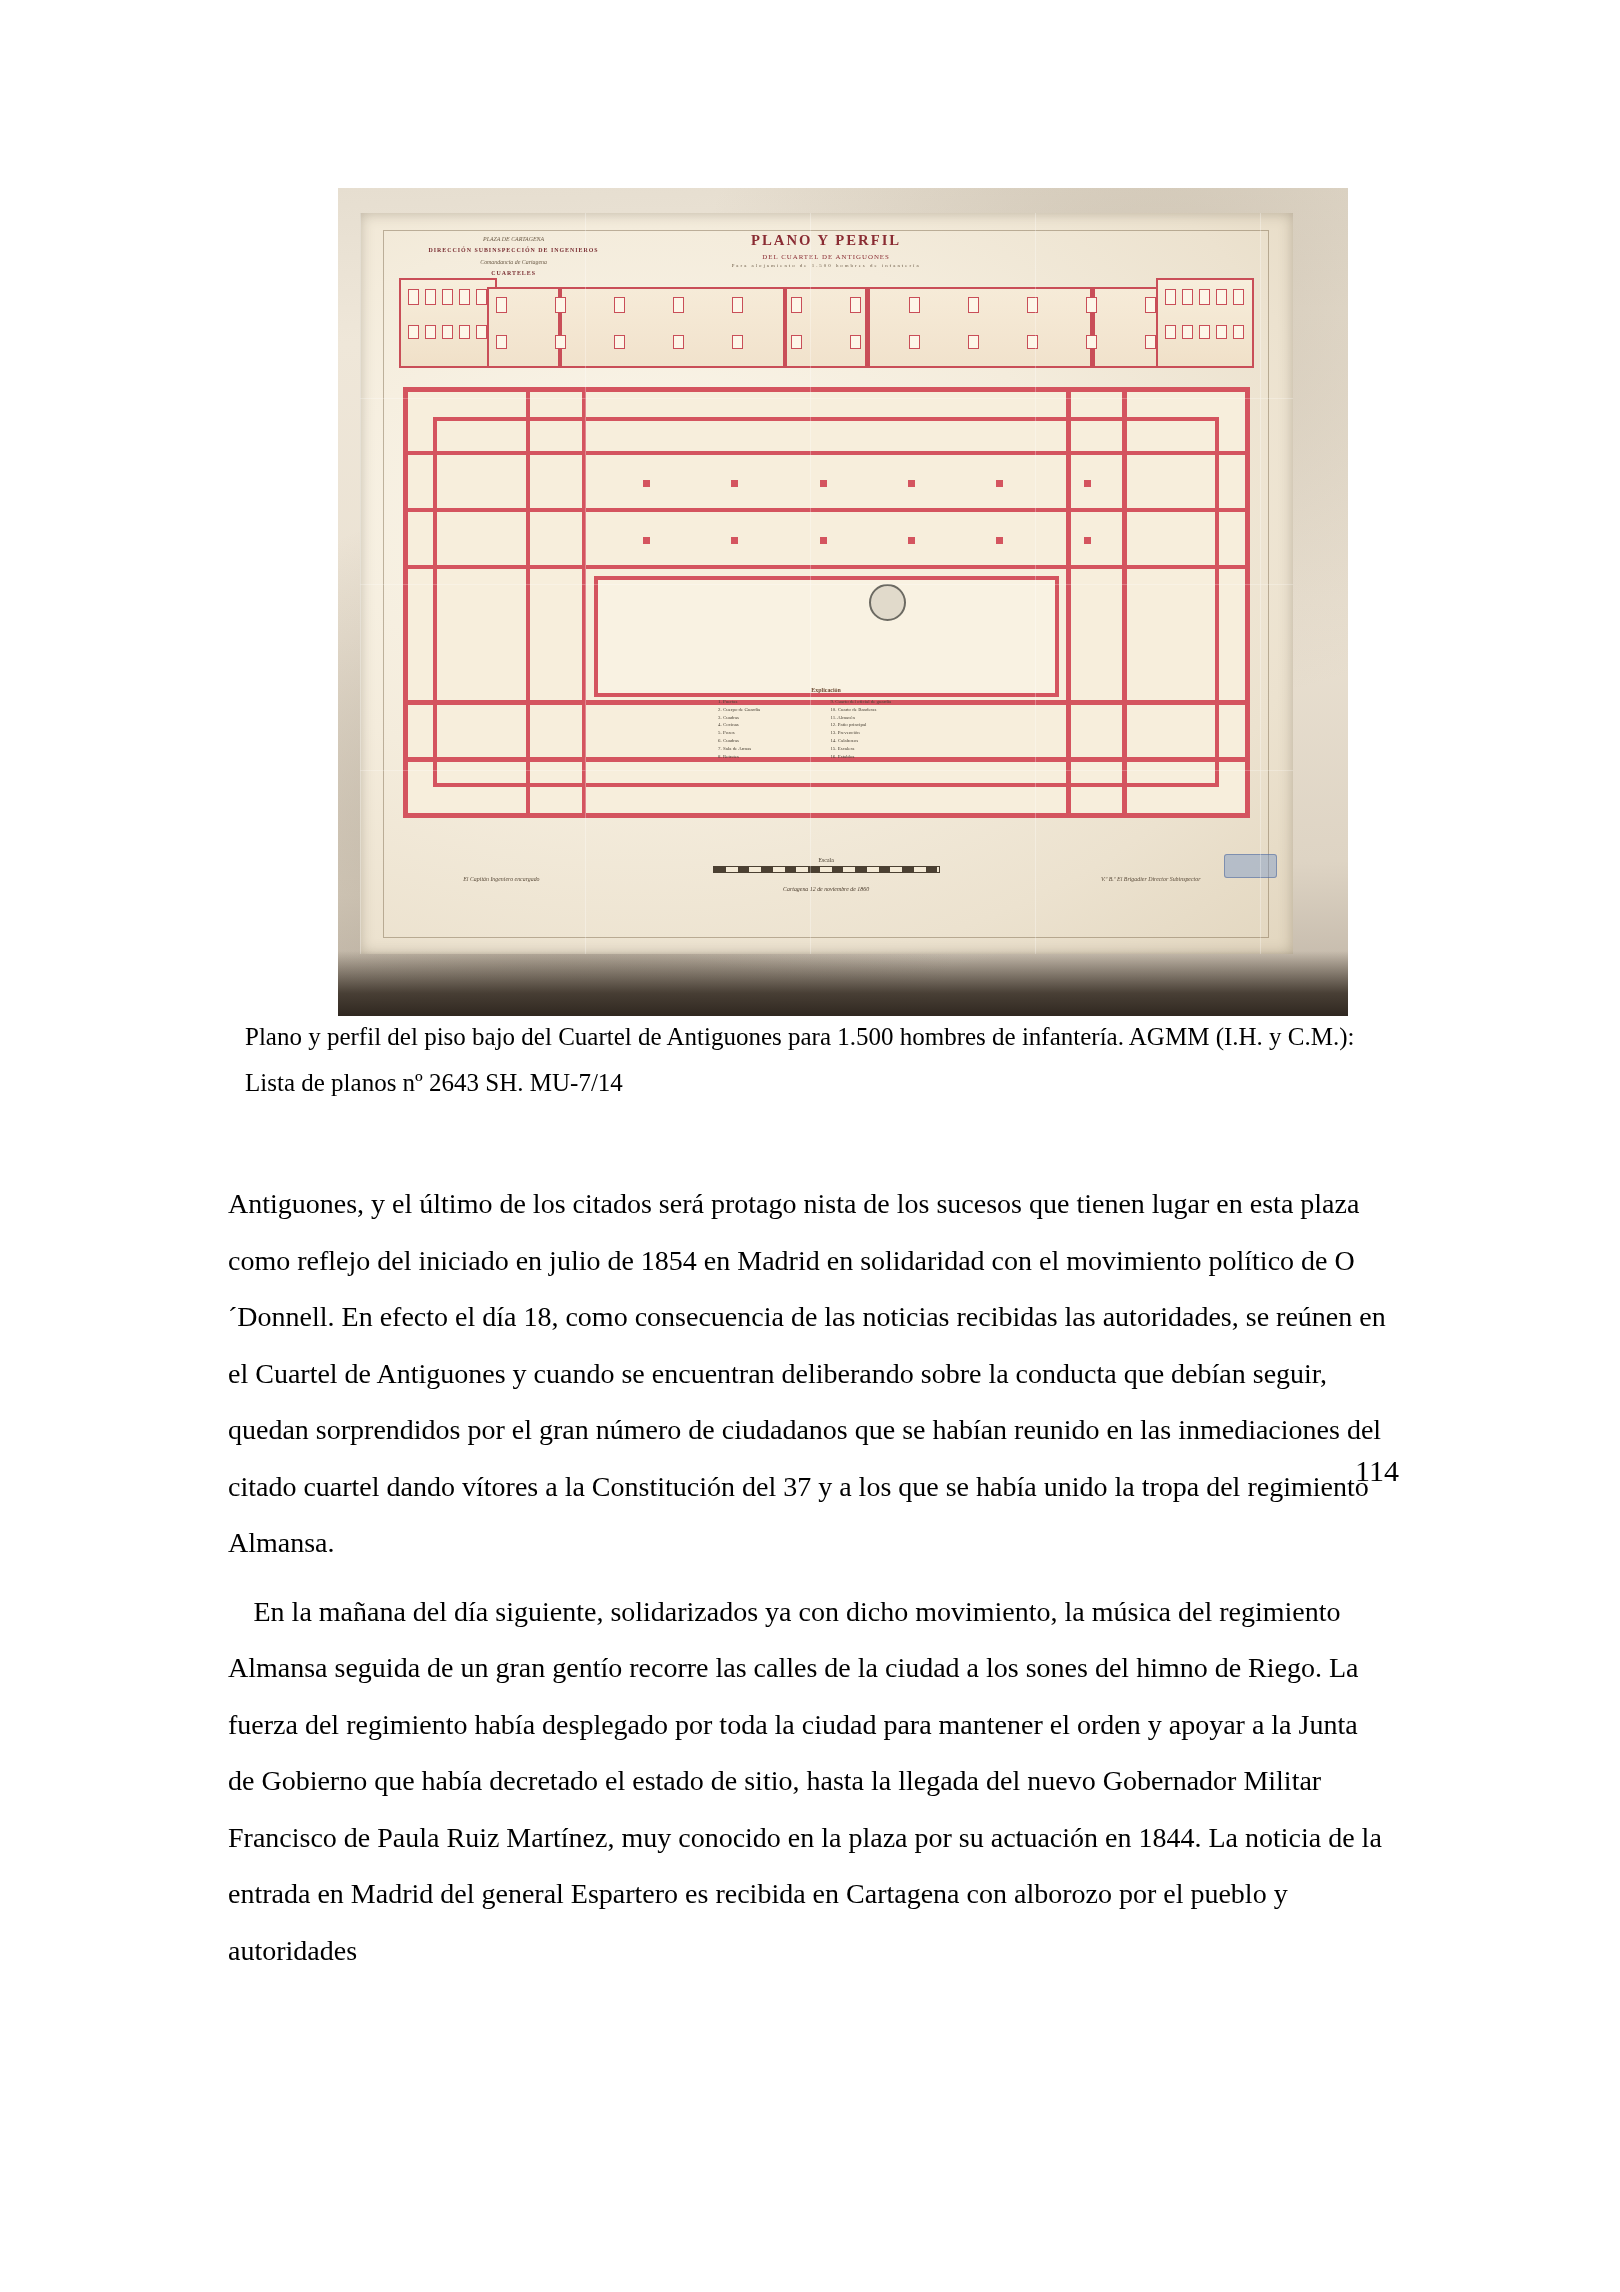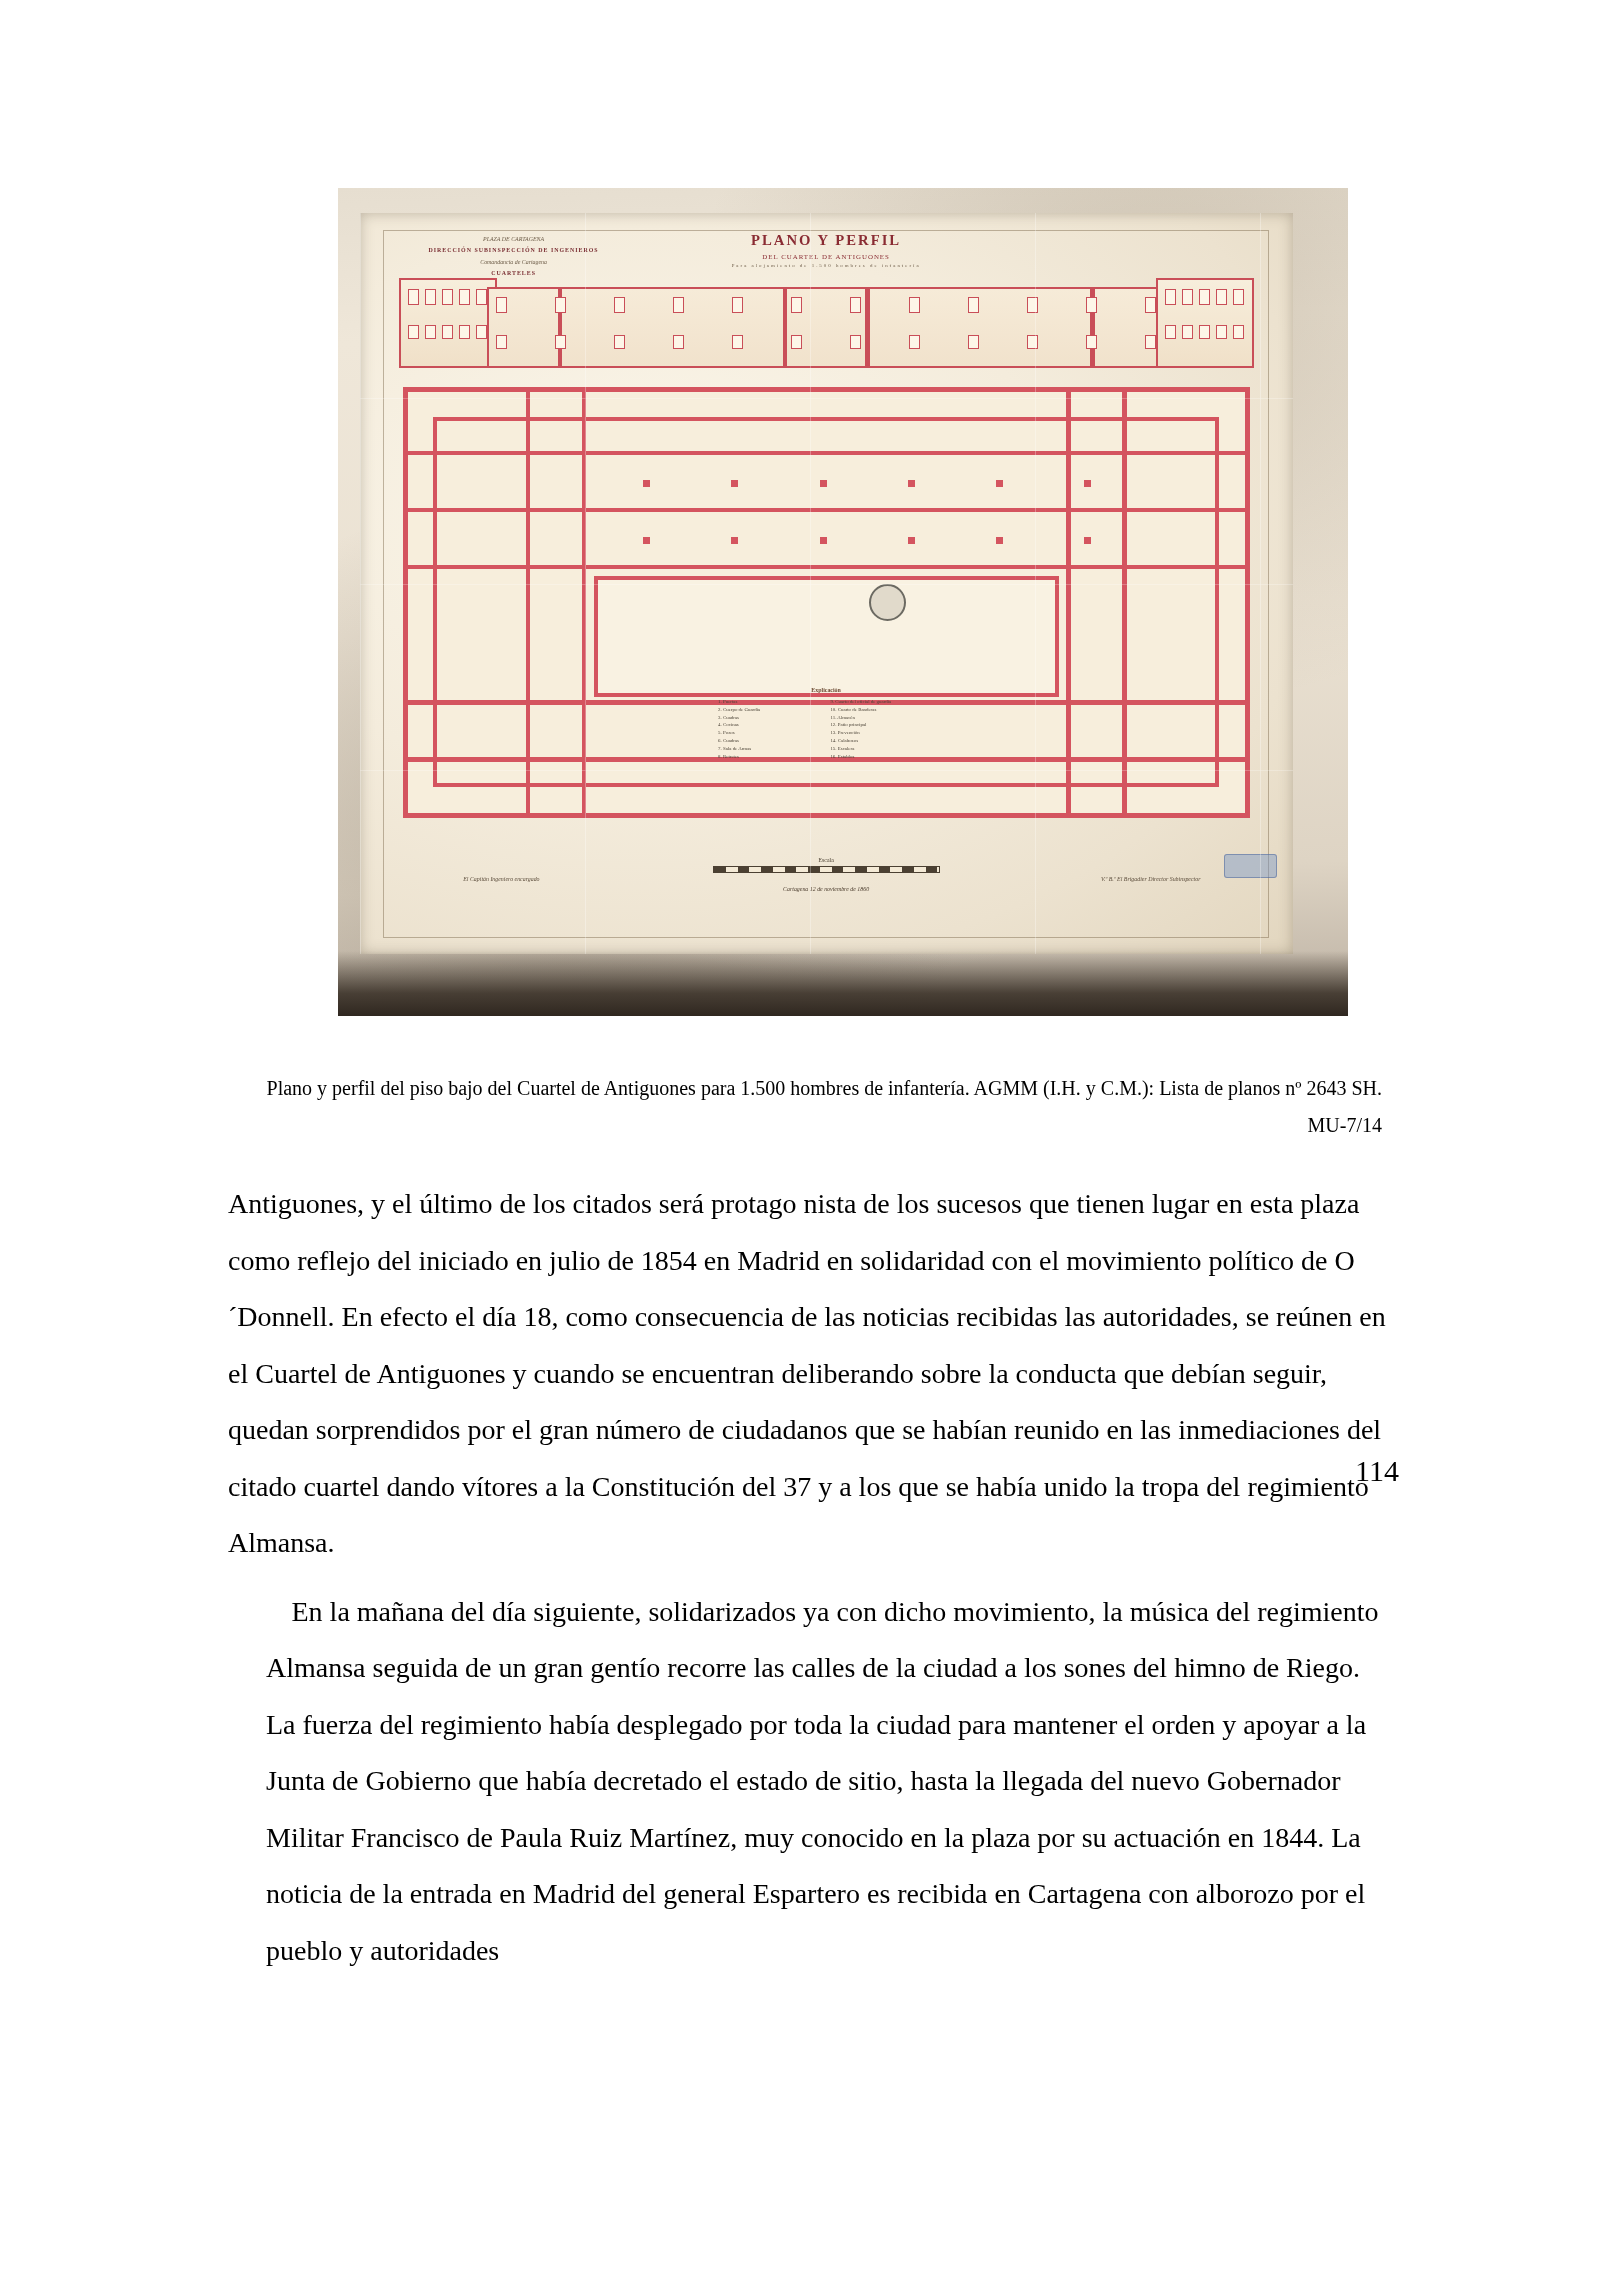--- a/index.html
+++ b/index.html
@@ -274,43 +274,42 @@
     position: absolute;
     left: 0; right: 0; bottom: 0;
     height: 65px;
     background: linear-gradient(180deg, rgba(60,50,40,0) 0%, rgba(52,43,34,0.85) 65%, rgba(40,32,25,0.95) 100%);
   }
 
   
   .caption {
     position: absolute;
     left: 245px;
-    top: 1070px;
+    top: 1014px;
     width: 1137px;
-    text-align: right;
-    font-size: 20px;
+    text-align: left;
+    font-size: 25px;
     line-height: 1.85;
   }
 
   
   .body-text {
     position: absolute;
     left: 228px;
     top: 1176px;
     width: 1161px;
     font-size: 28px;
     line-height: 2.02;
     text-align: left;
   }
   .body-text p {
     margin: 0 0 11.8px 0;
   }
   .body-text p.indent {
     text-indent: 25.5px;
-    margin-left: 38px;
   }
 
   
   .page-number {
     position: absolute;
     right: 221px;
     bottom: 118px;
     font-size: 30px;
     margin-top: 38px;
   }

